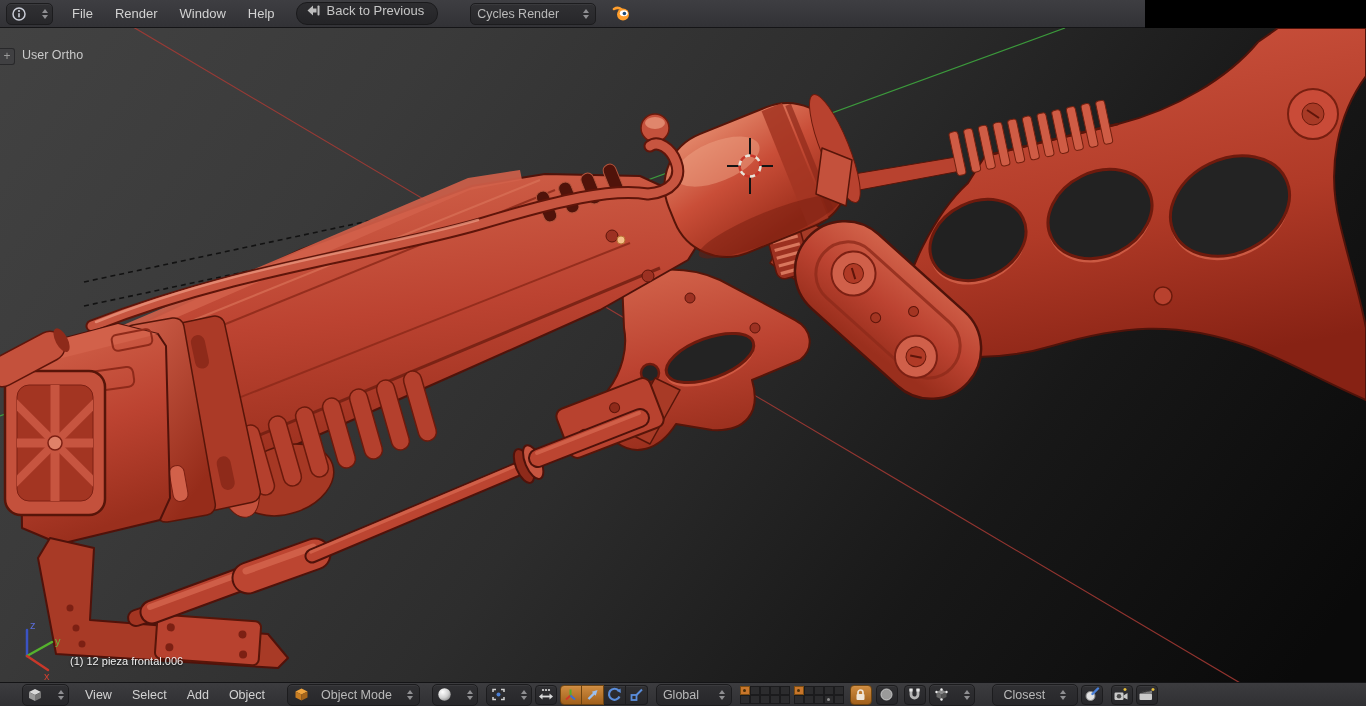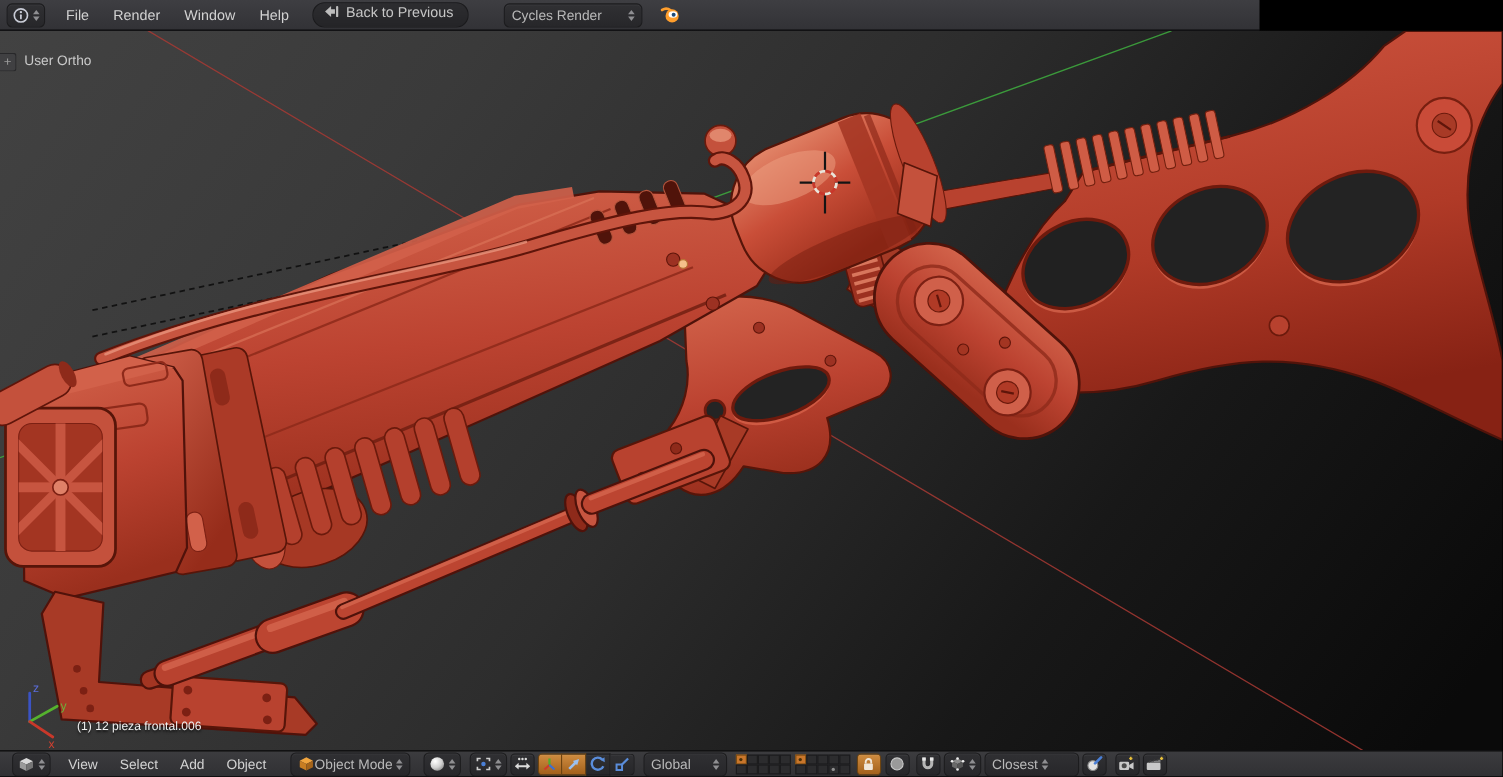--- a/index.html
+++ b/index.html
@@ -4,24 +4,24 @@
 <style>
   html,body{margin:0;padding:0;background:#000;}
   body{width:1366px;height:706px;position:relative;overflow:hidden;
        font-family:"Liberation Sans",sans-serif;}
   
   .topbar{position:absolute;left:0;top:0;width:1145px;height:28px;box-sizing:border-box;
     background:linear-gradient(#3e3e42,#323236);border-bottom:1px solid #151517;
     display:flex;align-items:center;padding-left:6px;z-index:6;}
   .botbar{position:absolute;left:0;bottom:0;width:1366px;height:24px;box-sizing:border-box;
     background:linear-gradient(#3c3c3f,#303033);border-top:1px solid #141416;
-    display:flex;align-items:center;padding-left:11px;z-index:6;}
+    display:flex;align-items:center;padding-left:22px;z-index:6;}
   .menu{color:#d2d2d2;font-size:13px;padding:0 11px;cursor:default;}
   .botbar .menu{font-size:12.5px;padding:0 10px;}
-  .dd{height:20px;display:flex;align-items:center;gap:0;padding:0 6px;
+  .dd{height:20px;display:flex;align-items:center;gap:12px;padding:0 6px;
     background:linear-gradient(#303033,#27272a);border:1px solid #1c1c1e;border-radius:5px;
     color:#b9b9b9;font-size:12.5px;box-shadow:inset 0 1px 0 rgba(255,255,255,.05);}
   .tb{height:20px;min-width:22px;box-sizing:border-box;display:flex;align-items:center;justify-content:center;
     background:linear-gradient(#303033,#27272a);border:1px solid #1c1c1e;border-radius:4px;
     box-shadow:inset 0 1px 0 rgba(255,255,255,.05);}
   .tb.active{background:linear-gradient(#cf8c40,#a2601b);border-color:#6e4410;}
   .seg{display:flex;}
   .seg .tb{border-radius:0;border-left-width:0;}
   .seg .tb:first-child{border-radius:4px 0 0 4px;border-left-width:1px;}
   .seg .tb:last-child{border-radius:0 4px 4px 0;}
@@ -548,21 +548,21 @@
         <circle cx="12.5" cy="5" r="1.2" fill="#efefef"></circle>
       <circle cx="7.5" cy="12.5" r="1.2" fill="#efefef"></circle>
         <circle cx="7.5" cy="2.5" r="1.2" fill="#efefef"></circle>
     </svg>
     <span class="spin">
         <i class="up"></i>
         <i class="dn"></i>
       </span>
   </div>
 
-  <div class="dd" style="margin-left:3px;width:72px;justify-content:flex-start;">
+  <div class="dd" style="margin-left:17px;width:72px;justify-content:center;">
     <span>Closest</span>
     <span class="spin">
         <i class="up"></i>
         <i class="dn"></i>
       </span>
   </div>
 
   <div class="tb" style="margin-left:3px;">
     <svg width="16" height="15">
       <circle cx="6.5" cy="9" r="4.5" fill="#e2e2e2" stroke="#8a8a8a"></circle>

